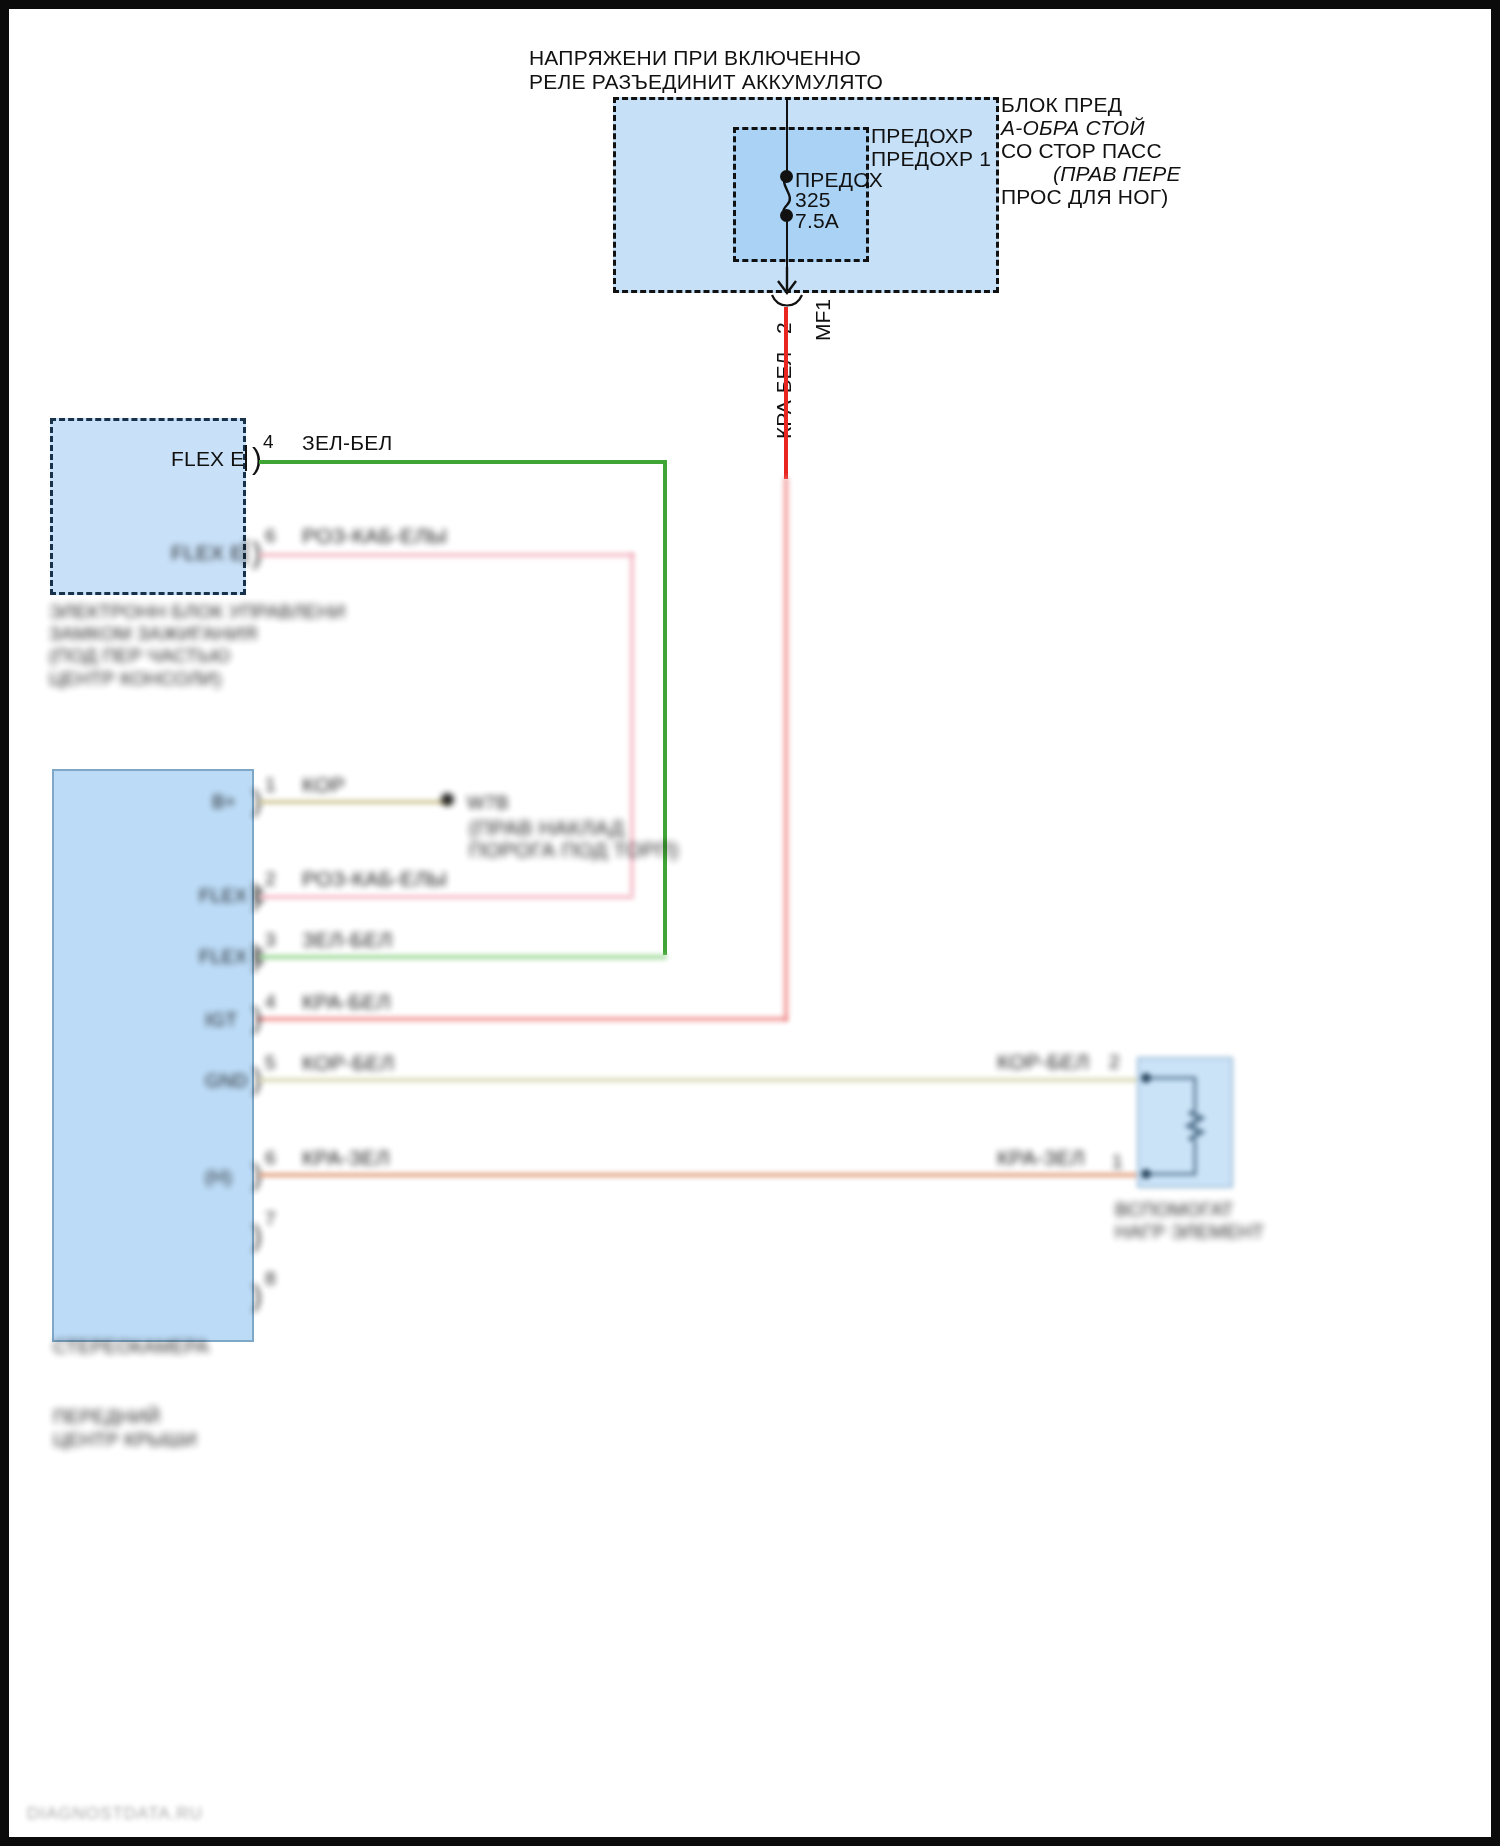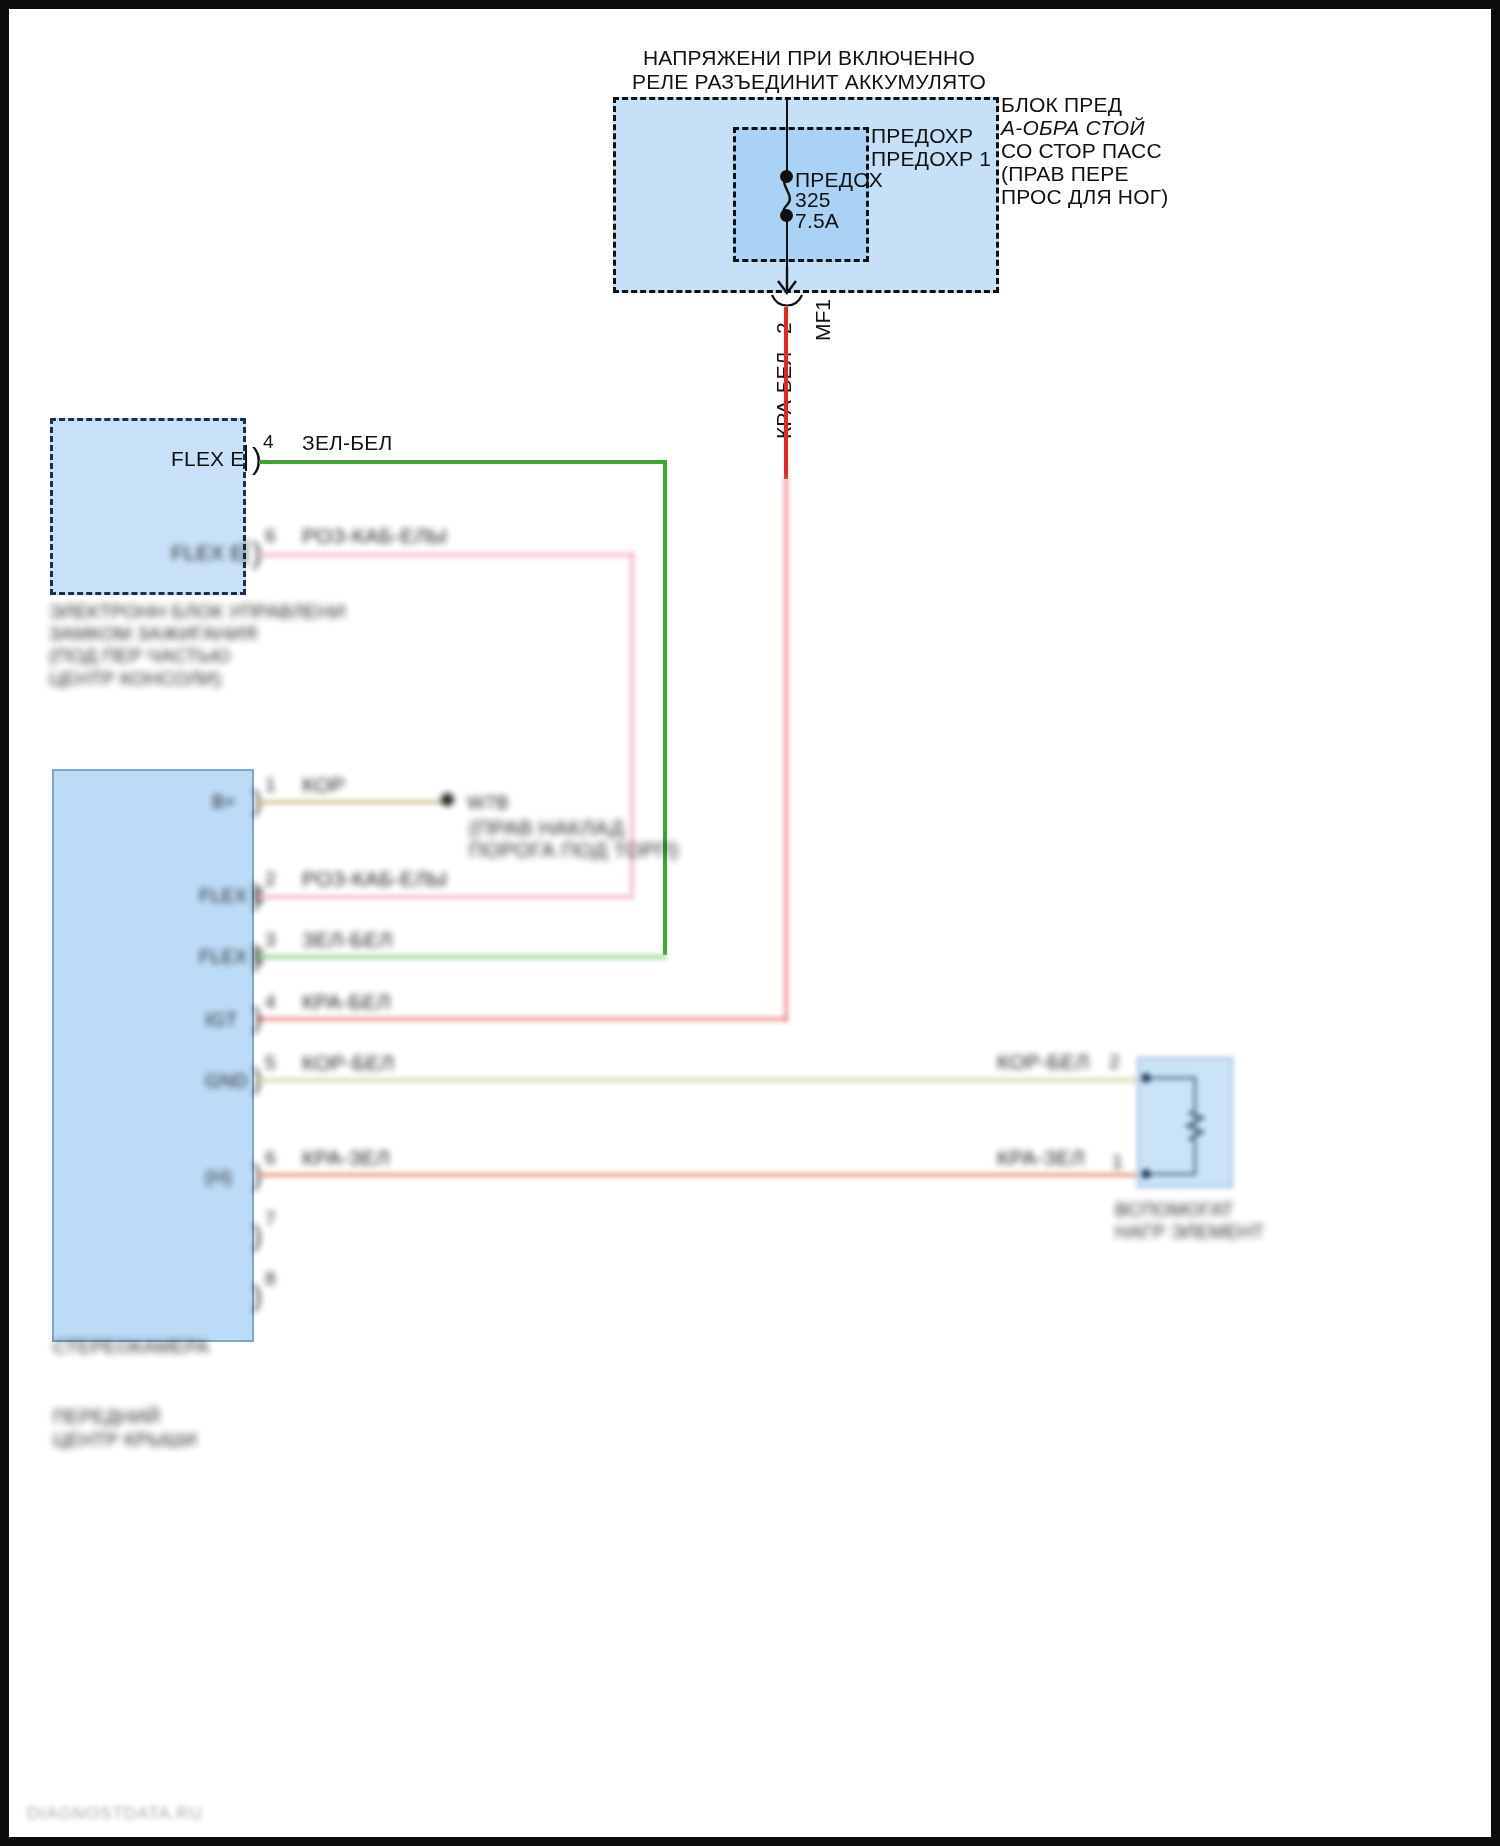--- a/index.html
+++ b/index.html
@@ -64,21 +64,21 @@
   
   .txt {
     font-size: 21px;
     color: #111111;
     white-space: pre;
     line-height: 26px;
     letter-spacing: 0.2px;
   }
   .txt.sm { font-size: 19px; }
   .txt.pin { font-size: 19px; }
-  .txt.ctr { text-align: center; }
+  .txt.ctr { }
 
   
   .blur { filter: blur(3.1px); opacity: 0.92; }
   .blur2 { filter: blur(3.6px); opacity: 0.9; }
   .blur-light { filter: blur(2.6px); opacity: 0.9; }
 
   
   .wire { position: absolute; }
   .wh { height: 4px; }
   .wv { width: 4px; }
@@ -117,21 +117,21 @@
 
   <div class="abs txt ctr" style="left:520px; top:36px; width:560px;">НАПРЯЖЕНИ ПРИ ВКЛЮЧЕННО</div>
   <div class="abs txt ctr" style="left:520px; top:60px; width:560px;">РЕЛЕ РАЗЪЕДИНИТ АККУМУЛЯТО</div>
 
   <div class="abs fuseblock-outer"></div>
   <div class="abs fuseblock-inner"></div>
 
   <div class="abs txt" style="left:992px; top:83px;">БЛОК ПРЕД</div>
   <div class="abs txt" style="left:992px; top:106px;font-style:italic;">А-ОБРА СТОЙ</div>
   <div class="abs txt" style="left:992px; top:129px;">СО СТОР ПАСС</div>
-  <div class="abs txt" style="left:992px; top:152px;">(ПРАВ ПЕРЕ</div>
+  <div class="abs txt" style="left:1044px; top:152px;font-style:italic;">(ПРАВ ПЕРЕ</div>
   <div class="abs txt" style="left:992px; top:175px;">ПРОС ДЛЯ НОГ)</div>
 
   <div class="abs txt" style="left:862px; top:114px;">ПРЕДОХР</div>
   <div class="abs txt" style="left:862px; top:137px;">ПРЕДОХР 1</div>
 
   <div class="abs wire-blk-v" style="left:777px; top:89px; height:80px;"></div>
 
   <svg class="abs" style="left:765px; top:160px;" width="26" height="56">
     <path d="M13 6 C 3 16, 23 26, 13 36 C 5 44, 13 48, 13 50" stroke="#111111" stroke-width="2.4" fill="none"></path>
   </svg>

